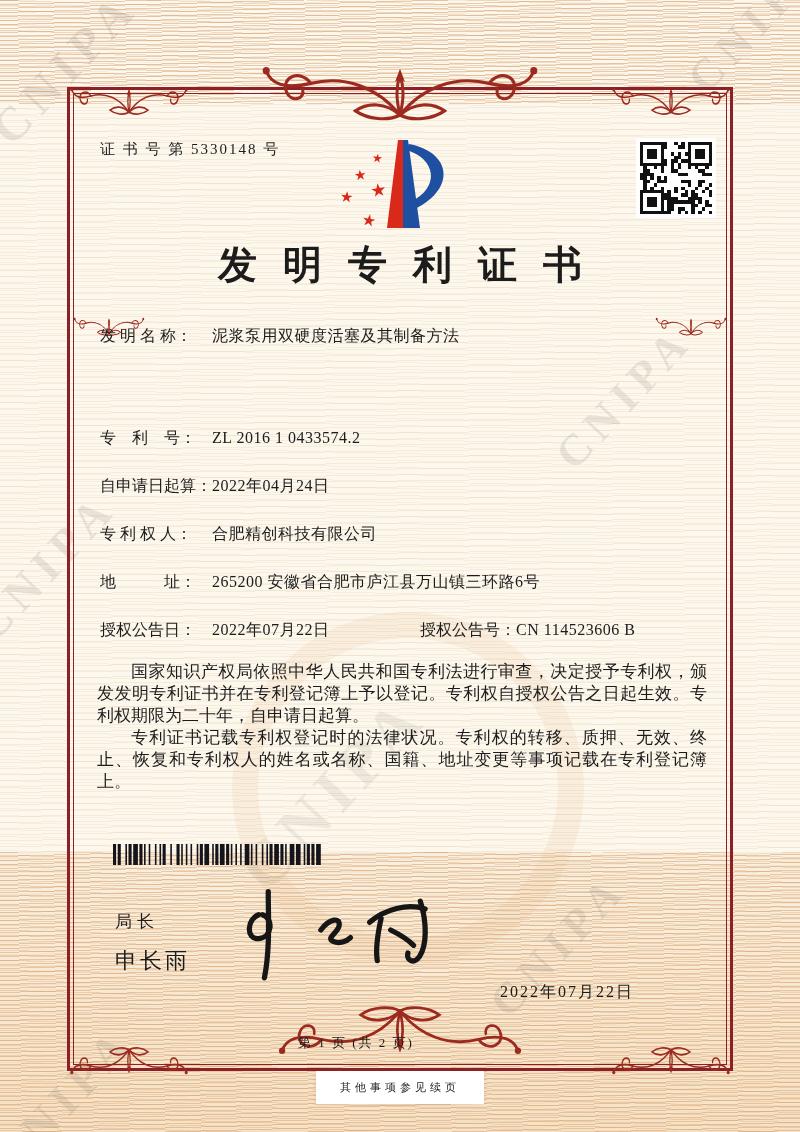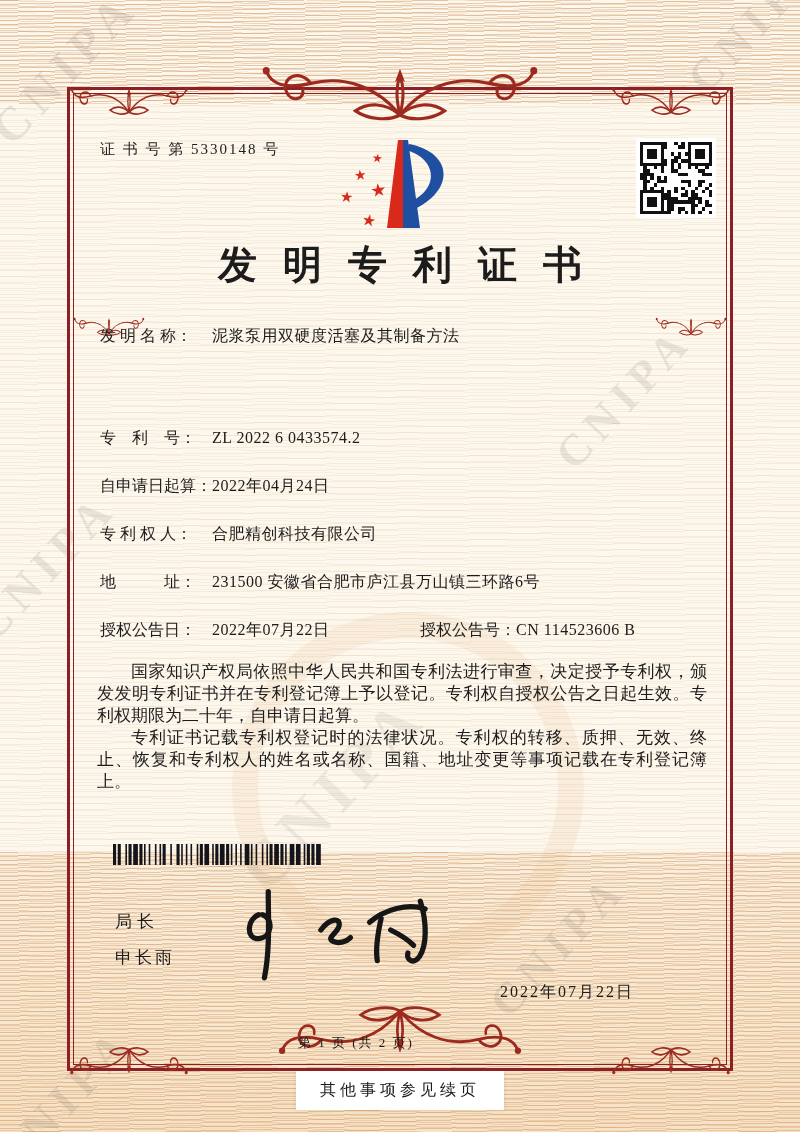--- a/index.html
+++ b/index.html
@@ -46,26 +46,26 @@
   .row { left:100px; width:620px; font-size:16px; white-space:nowrap; }
   .row .lab { display:inline-block; min-width:112px; }
   .row .val { letter-spacing:0.5px; }
   .row2 { position:absolute; left:320px; top:0; }
   .paras { left:97px; top:661px; width:610px; font-size:17px; line-height:22px; text-align:justify; }
   .paras p { margin:0; text-indent:2em; }
   .qr-box { left:636px; top:138px; width:80px; height:80px; background:#fff; padding:4px; box-sizing:border-box; }
   .logo-box { left:330px; top:136px; width:150px; height:96px; }
   .barcode-box { left:113px; top:844px; width:210px; height:21px; }
   .signer-title { left:115px; top:910px; font-size:17px; letter-spacing:5px; font-family:"Liberation Sans",sans-serif; }
-  .signer-name { left:115px; top:946px; font-size:17px; letter-spacing:3px; font-family:"Liberation Sans",sans-serif; }
+  .signer-name { left:115px; top:946px; font-size:22px; letter-spacing:3px; font-family:"Liberation Sans",sans-serif; }
   .sig-box { left:230px; top:886px; width:220px; height:100px; }
   .issue-date { left:500px; top:982px; font-size:16px; letter-spacing:2px; }
   .page-no { left:0; top:1034px; width:712px; text-align:center; font-size:13px; letter-spacing:2px; }
   .footer-note { left:50%; top:1071px; transform:translateX(-50%); background:#ffffff;
-                 padding:9px 24px; font-size:16px; letter-spacing:4px; white-space:nowrap;
+                 padding:9px 24px; font-size:11px; letter-spacing:4px; white-space:nowrap;
                  box-shadow:0 0 4px rgba(120,80,40,0.15); }
 </style>
 </head>
 <body>
 
 <div class="page">
 
   <div class="waves-global"></div>
   <div class="waves-top"></div>
   <div class="waves-bottom"></div>
@@ -469,30 +469,30 @@
           <rect x="20" y="20" width="1" height="1" fill="#111"></rect>
         </svg>
     </div>
 
     <div class="abs title">发明专利证书</div>
 
     <div class="abs row" style="top:317px;margin-top:9px;">
       <span class="lab">发 明 名 称：</span><span class="val">泥浆泵用双硬度活塞及其制备方法</span>
     </div>
     <div class="abs row" style="top:428px;">
-      <span class="lab">专　利　号：</span><span class="val">ZL 2022 6 0433574.2</span>
+      <span class="lab">专　利　号：</span><span class="val">ZL 2016 1 0433574.2</span>
     </div>
     <div class="abs row" style="top:476px;">
       <span class="lab">自申请日起算：</span><span class="val">2022年04月24日</span>
     </div>
     <div class="abs row" style="top:524px;">
       <span class="lab">专 利 权 人：</span><span class="val">合肥精创科技有限公司</span>
     </div>
     <div class="abs row" style="top:572px;">
-      <span class="lab">地　　　址：</span><span class="val">231500 安徽省合肥市庐江县万山镇三环路6号</span>
+      <span class="lab">地　　　址：</span><span class="val">265200 安徽省合肥市庐江县万山镇三环路6号</span>
     </div>
     <div class="abs row" style="top:620px;">
       <span class="lab">授权公告日：</span><span class="val">2022年07月22日</span>
       <span class="row2">
         <span class="lab" style="min-width:0;">授权公告号：</span><span class="val">CN 114523606 B</span>
       </span>
     </div>
 
     <div class="abs paras">
       <p>国家知识产权局依照中华人民共和国专利法进行审查，决定授予专利权，颁发发明专利证书并在专利登记簿上予以登记。专利权自授权公告之日起生效。专利权期限为二十年，自申请日起算。</p>

